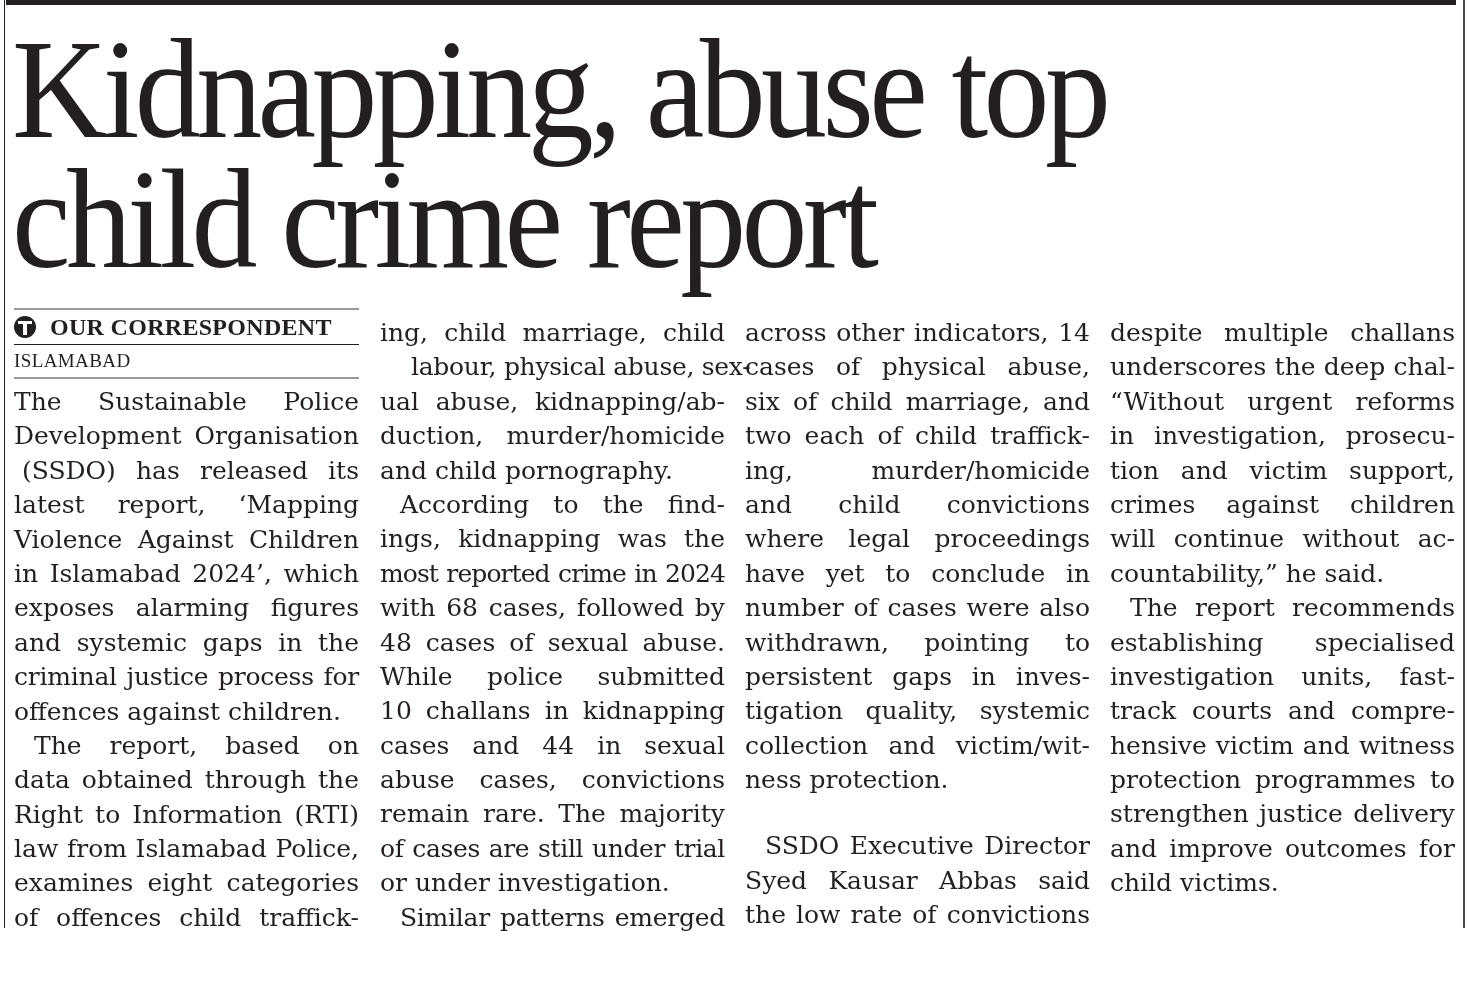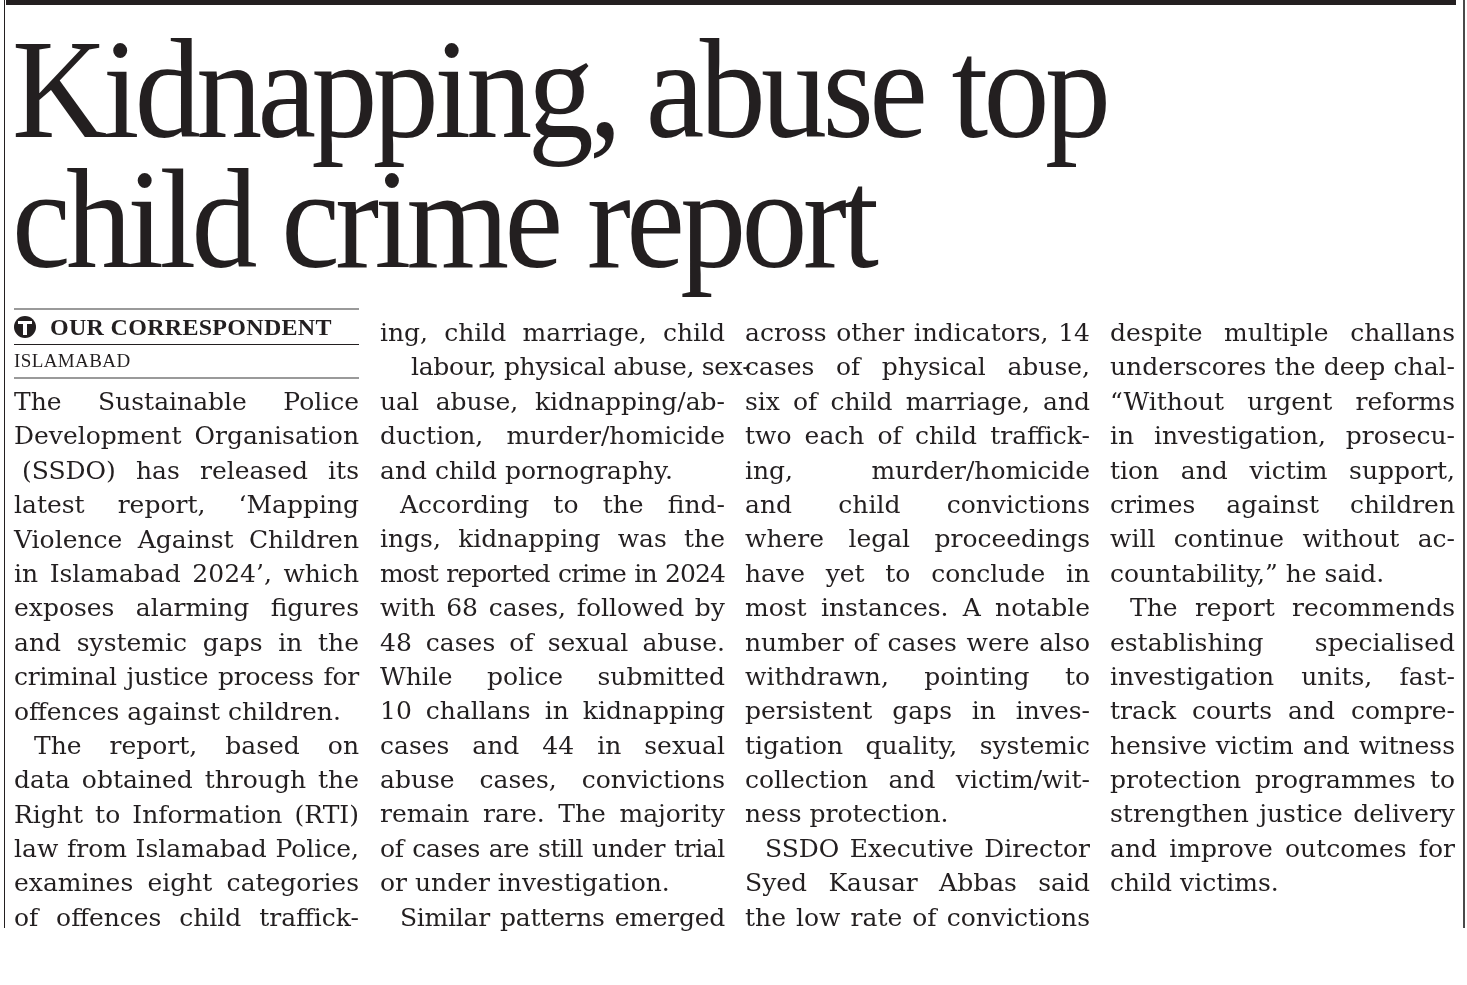--- a/index.html
+++ b/index.html
@@ -89,28 +89,27 @@
   </div>
 <div class="col c3">
     <span class="line" style="white-space: nowrap;">across other indicators, 14</span>
     <span class="line" style="white-space: nowrap;">cases of physical abuse,</span>
     <span class="line" style="white-space: nowrap;">six of child marriage, and</span>
     <span class="line" style="white-space: nowrap;">two each of child traffick-</span>
     <span class="line" style="white-space: nowrap;">ing, murder/homicide</span>
     <span class="line" style="white-space: nowrap;">and child convictions</span>
     <span class="line" style="white-space: nowrap;">where legal proceedings</span>
     <span class="line" style="white-space: nowrap;">have yet to conclude in</span>
-    <span class="line" style="white-space: nowrap;">most instances. A notable</span>
     <span class="line" style="white-space: nowrap;">number of cases were also</span>
     <span class="line" style="white-space: nowrap;">withdrawn, pointing to</span>
     <span class="line" style="white-space: nowrap;">persistent gaps in inves-</span>
     <span class="line" style="white-space: nowrap;">tigation quality, systemic</span>
     <span class="line" style="white-space: nowrap;">collection and victim/wit-</span>
     <span class="line last" style="white-space: nowrap;">ness protection.</span>
-    <span class="line indent" style="white-space: nowrap;">SSDO Executive Director</span>
+    <span class="line indent" style="white-space: nowrap; margin-top: 32px;">SSDO Executive Director</span>
     <span class="line" style="white-space: nowrap;">Syed Kausar Abbas said</span>
     <span class="line" style="white-space: nowrap;">the low rate of convictions</span>
   </div>
 <div class="col c4">
     <span class="line" style="white-space: nowrap;">despite multiple challans</span>
     <span class="line" style="white-space: nowrap;">underscores the deep chal-</span>
     <span class="line" style="white-space: nowrap;">“Without urgent reforms</span>
     <span class="line" style="white-space: nowrap;">in investigation, prosecu-</span>
     <span class="line" style="white-space: nowrap;">tion and victim support,</span>
     <span class="line" style="white-space: nowrap;">crimes against children</span>

